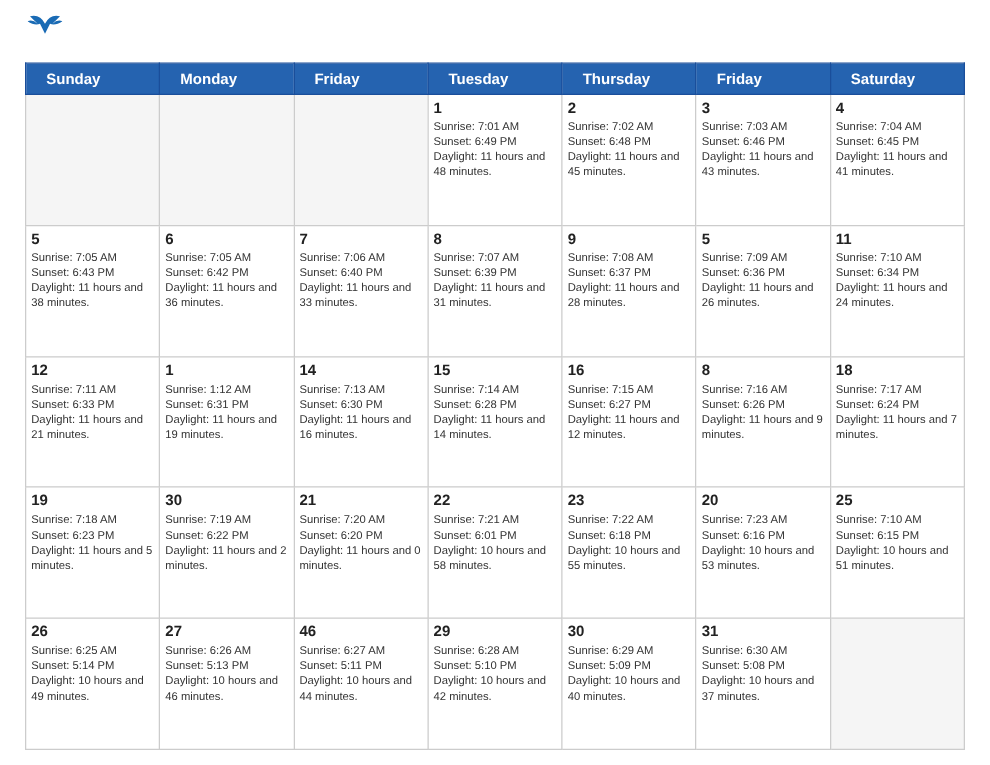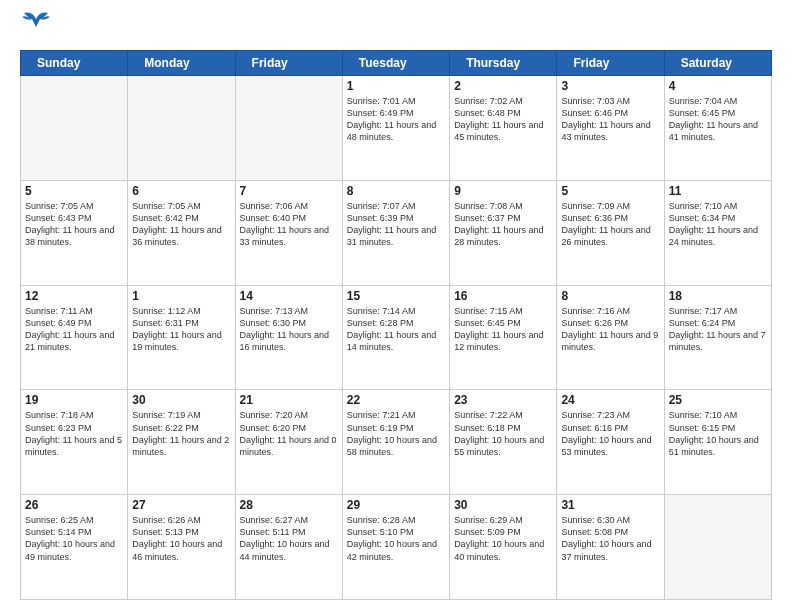--- a/index.html
+++ b/index.html
@@ -206,21 +206,21 @@
             <div class="day-info">Sunrise: 7:10 AM
 Sunset: 6:34 PM
 Daylight: 11 hours
 and 24 minutes.</div>
           </td>
         </tr>
         <tr>
           <td>
             <div class="day-number">12</div>
             <div class="day-info">Sunrise: 7:11 AM
-Sunset: 6:49 PM
+Sunset: 6:33 PM
 Daylight: 11 hours
 and 21 minutes.</div>
           </td>
           <td>
             <div class="day-number">1</div>
             <div class="day-info">Sunrise: 1:12 AM
 Sunset: 6:31 PM
 Daylight: 11 hours
 and 19 minutes.</div>
           </td>
@@ -234,21 +234,21 @@
           <td>
             <div class="day-number">15</div>
             <div class="day-info">Sunrise: 7:14 AM
 Sunset: 6:28 PM
 Daylight: 11 hours
 and 14 minutes.</div>
           </td>
           <td>
             <div class="day-number">16</div>
             <div class="day-info">Sunrise: 7:15 AM
-Sunset: 6:45 PM
+Sunset: 6:27 PM
 Daylight: 11 hours
 and 12 minutes.</div>
           </td>
           <td>
             <div class="day-number">8</div>
             <div class="day-info">Sunrise: 7:16 AM
 Sunset: 6:26 PM
 Daylight: 11 hours
 and 9 minutes.</div>
           </td>
@@ -278,33 +278,33 @@
           <td>
             <div class="day-number">21</div>
             <div class="day-info">Sunrise: 7:20 AM
 Sunset: 6:20 PM
 Daylight: 11 hours
 and 0 minutes.</div>
           </td>
           <td>
             <div class="day-number">22</div>
             <div class="day-info">Sunrise: 7:21 AM
-Sunset: 6:19 PM
+Sunset: 6:01 PM
 Daylight: 10 hours
 and 58 minutes.</div>
           </td>
           <td>
             <div class="day-number">23</div>
             <div class="day-info">Sunrise: 7:22 AM
 Sunset: 6:18 PM
 Daylight: 10 hours
 and 55 minutes.</div>
           </td>
           <td>
-            <div class="day-number">24</div>
+            <div class="day-number">20</div>
             <div class="day-info">Sunrise: 7:23 AM
 Sunset: 6:16 PM
 Daylight: 10 hours
 and 53 minutes.</div>
           </td>
           <td>
             <div class="day-number">25</div>
             <div class="day-info">Sunrise: 7:10 AM
 Sunset: 6:15 PM
 Daylight: 10 hours
@@ -320,21 +320,21 @@
 and 49 minutes.</div>
           </td>
           <td>
             <div class="day-number">27</div>
             <div class="day-info">Sunrise: 6:26 AM
 Sunset: 5:13 PM
 Daylight: 10 hours
 and 46 minutes.</div>
           </td>
           <td>
-            <div class="day-number">28</div>
+            <div class="day-number">46</div>
             <div class="day-info">Sunrise: 6:27 AM
 Sunset: 5:11 PM
 Daylight: 10 hours
 and 44 minutes.</div>
           </td>
           <td>
             <div class="day-number">29</div>
             <div class="day-info">Sunrise: 6:28 AM
 Sunset: 5:10 PM
 Daylight: 10 hours

